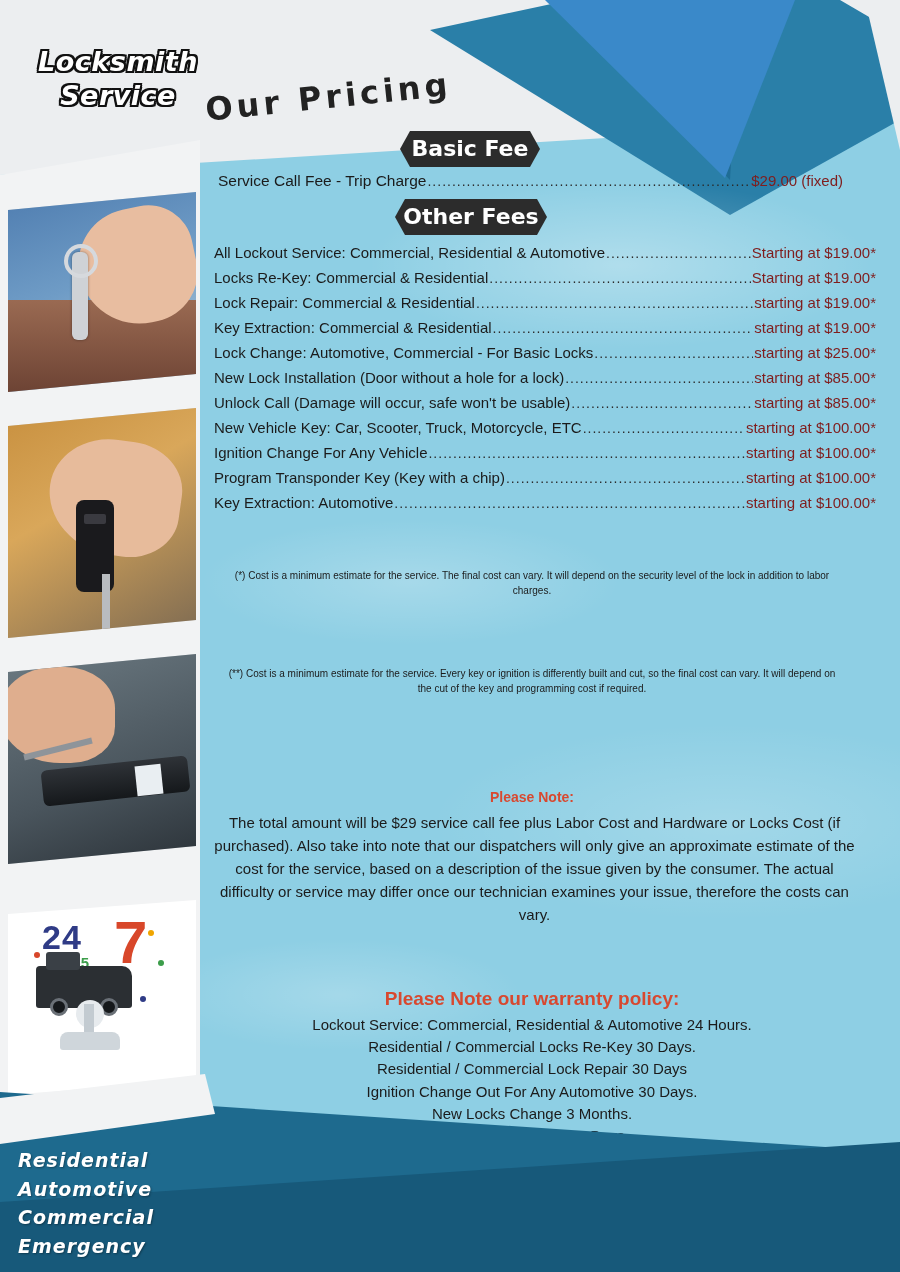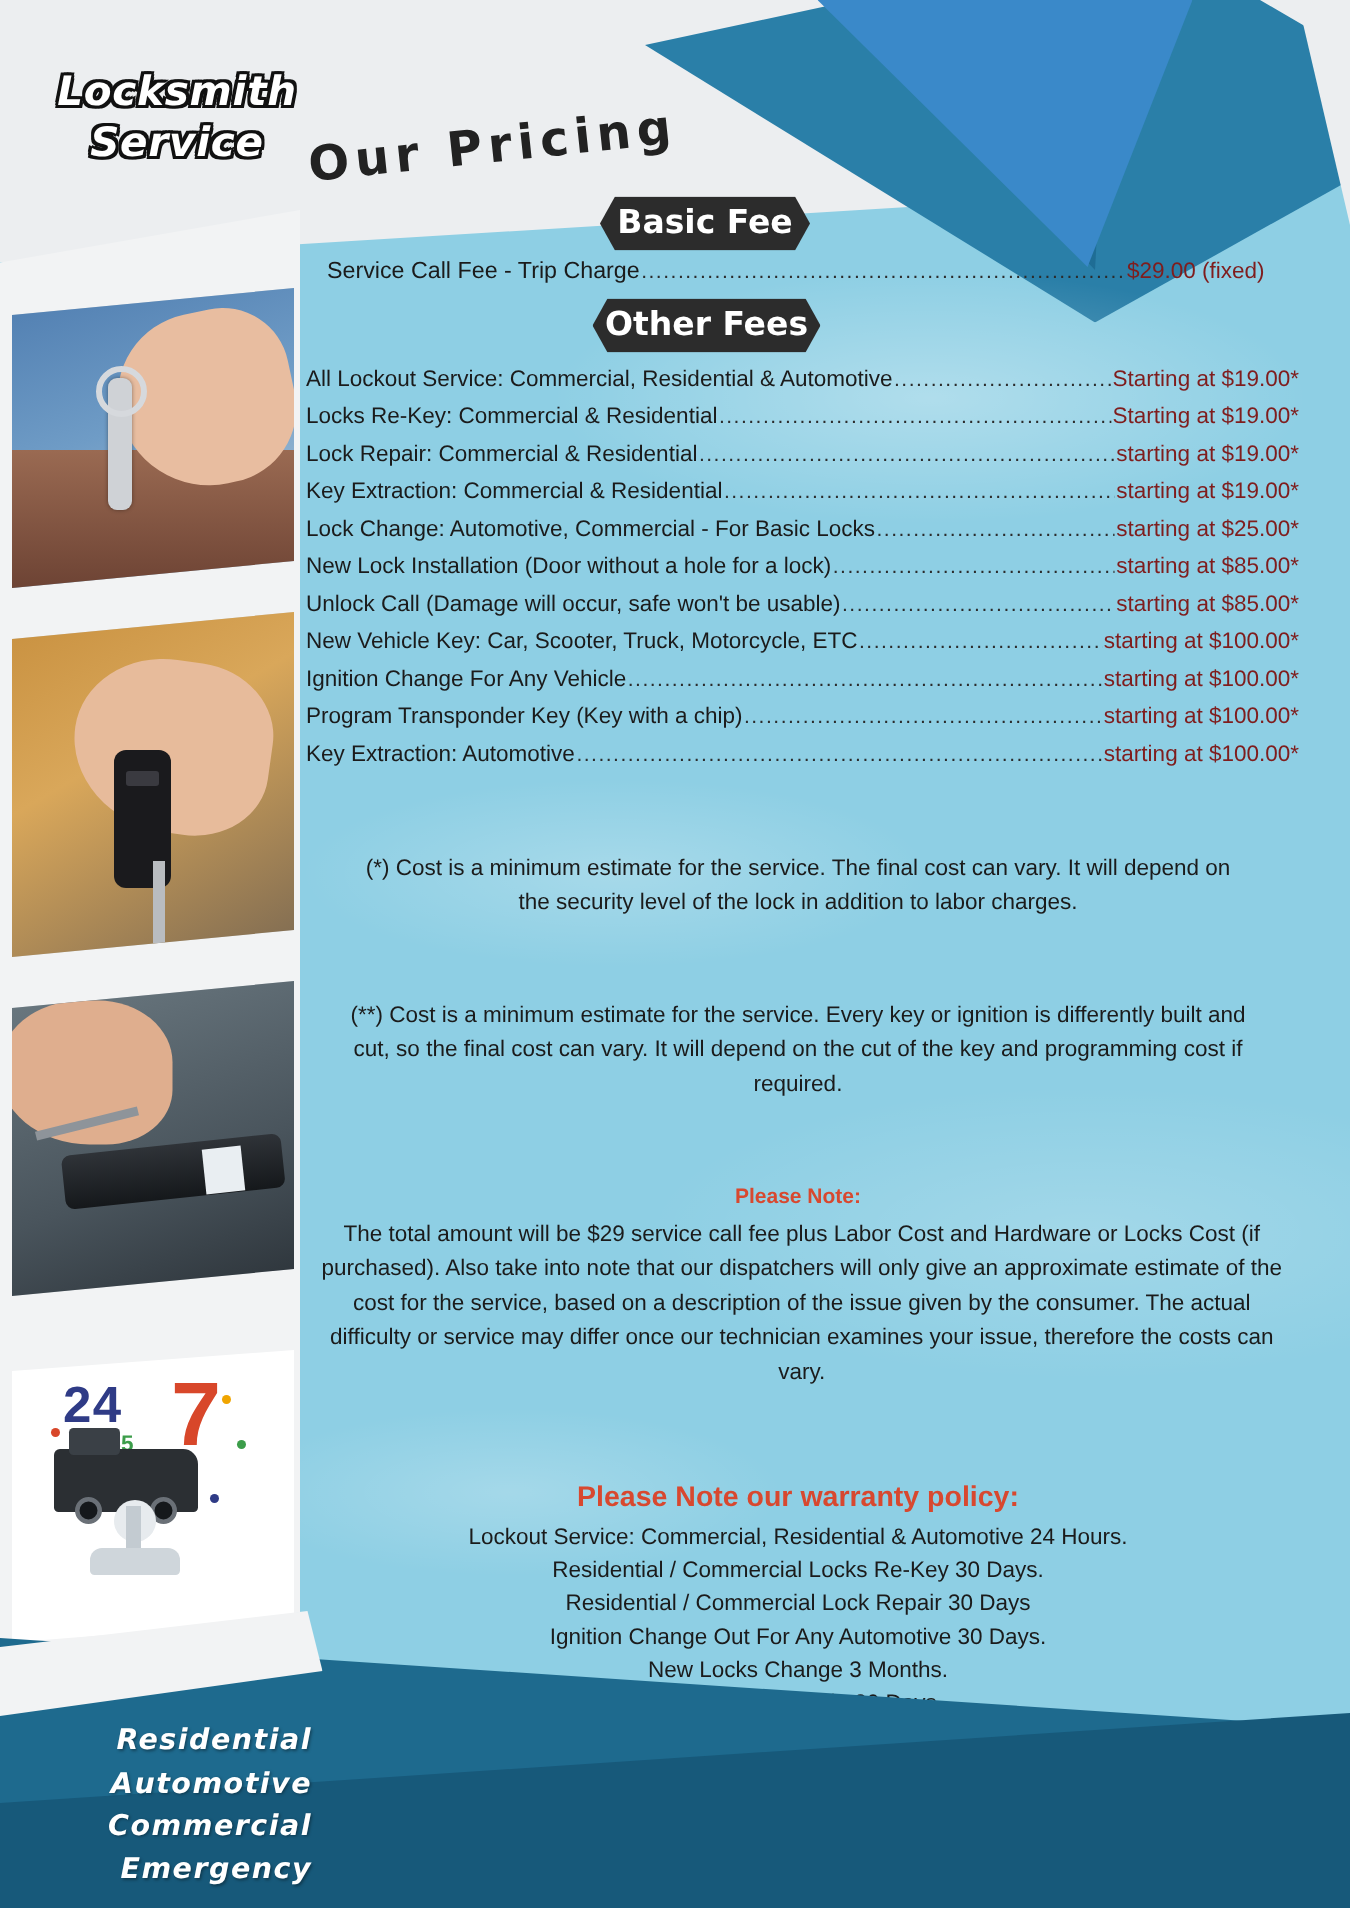--- a/index.html
+++ b/index.html
@@ -188,21 +188,21 @@
     left: 218px; top: 172px;
     width: 625px;
     font-size: 15.5px;
     color: #1b1b1b;
     display: flex;
     align-items: baseline;
     white-space: nowrap;
   }
   .fees {
     position: absolute;
-    left: 204px; top: 244px;
+    left: 214px; top: 244px;
     width: 662px;
   }
   .fee-row {
     display: flex;
     align-items: baseline;
     white-space: nowrap;
     font-size: 15px;
     color: #1b1b1b;
     height: 25px;
   }
@@ -214,45 +214,45 @@
     color: #2b2b2b;
     letter-spacing: 1px;
     font-size: 14px;
   }
   .price { font-size: 15px; color: #7f1d1d; }
 
   
   .note {
     position: absolute;
     text-align: center;
+    font-size: 10px;
+    color: #1b1b1b;
+    line-height: 1.53;
+  }
+  #note1 { left: 232px; top: 568px; width: 600px; }
+  #note2 { left: 222px; top: 666px; width: 620px; }
+
+  .please-note-title {
+    position: absolute;
+    left: 232px; top: 789px;
+    width: 600px;
+    text-align: center;
+    color: #d8482f;
+    font-weight: bold;
+    font-size: 14px;
+  }
+  #please-note-body {
+    position: absolute;
+    left: 212px; top: 812px;
+    width: 645px;
+    text-align: center;
     font-size: 15px;
     color: #1b1b1b;
     line-height: 1.53;
   }
-  #note1 { left: 232px; top: 568px; width: 600px; }
-  #note2 { left: 222px; top: 666px; width: 620px; }
-
-  .please-note-title {
-    position: absolute;
-    left: 232px; top: 789px;
-    width: 600px;
-    text-align: center;
-    color: #d8482f;
-    font-weight: bold;
-    font-size: 14px;
-  }
-  #please-note-body {
-    position: absolute;
-    left: 212px; top: 812px;
-    width: 645px;
-    text-align: center;
-    font-size: 15px;
-    color: #1b1b1b;
-    line-height: 1.53;
-  }
 
   .warranty-title {
     position: absolute;
     left: 232px; top: 988px;
     width: 600px;
     text-align: center;
     color: #d8482f;
     font-weight: bold;
     font-size: 19px;
   }
@@ -264,21 +264,21 @@
     font-size: 15px;
     color: #1b1b1b;
     line-height: 1.48;
   }
 
   
   .services {
     position: absolute;
     left: 18px; bottom: 12px;
     width: 190px;
-    text-align: right;
+    text-align: left;
     color: #ffffff;
     font-family: "DejaVu Sans", sans-serif;
     font-weight: bold;
     font-style: italic;
     font-size: 19px;
     line-height: 1.5;
     letter-spacing: 1px;
   }
   .services div { text-shadow: 1px 1px 2px rgba(0,0,0,.35); }
 

